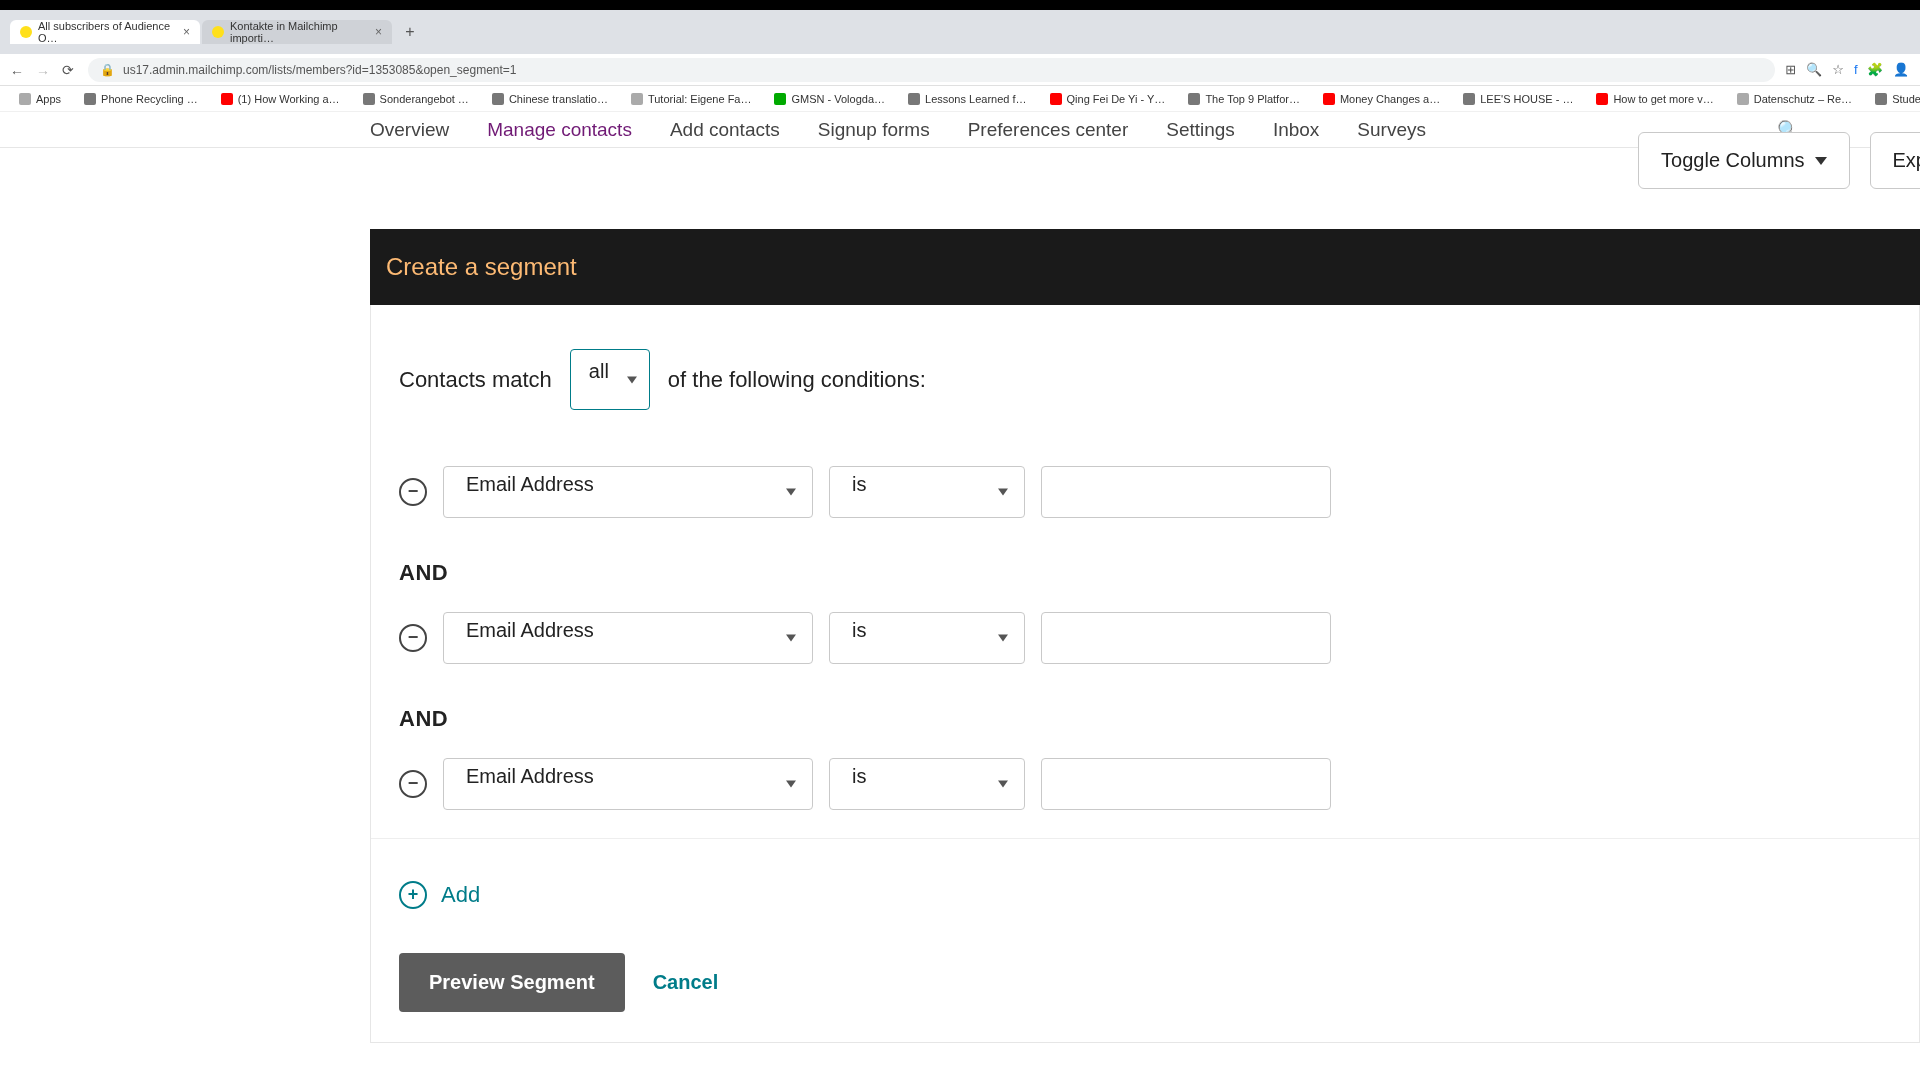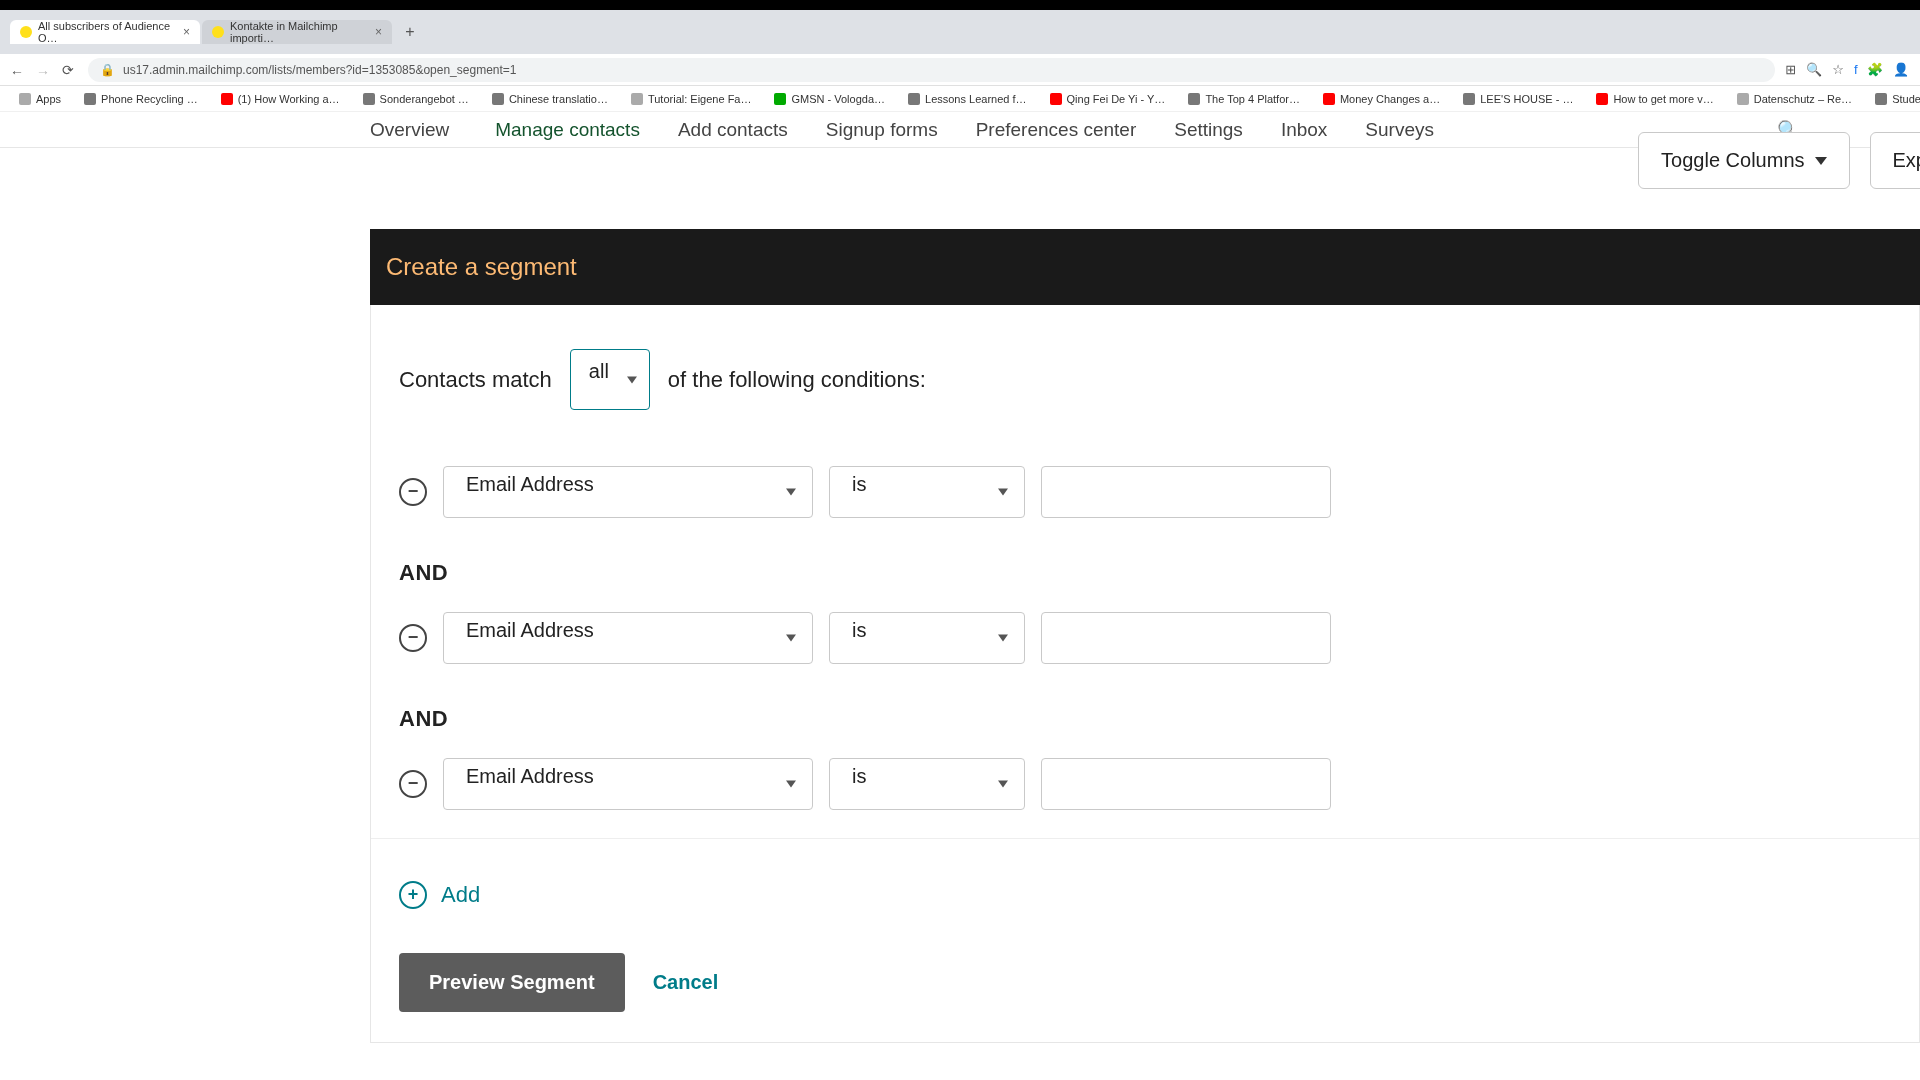--- a/index.html
+++ b/index.html
@@ -102,21 +102,21 @@
       border-bottom: 1px solid #e6e6e6;
       display: flex;
       align-items: center;
       padding-left: 370px;
       gap: 38px;
       font-size: 19px;
       color: #444;
       font-weight: 500;
     }
     .page-tabs .pt { white-space: nowrap; }
-    .page-tabs .pt.active { color: #14532d; margin-left: 8px; }
+    .page-tabs .pt.active { color: #701a75; }
     .page-tabs .search { margin-left: auto; margin-right: 120px; font-size: 18px; }
 
     
     .content-wrap {
       position: absolute;
       left: 370px;
       right: 0;
       top: 132px;
     }
 
@@ -376,21 +376,21 @@
   <div class="bm">
       <span class="bm-ico"></span>
       <span>Lessons Learned f…</span>
     </div>
   <div class="bm">
       <span class="bm-ico yt"></span>
       <span>Qing Fei De Yi - Y…</span>
     </div>
   <div class="bm">
       <span class="bm-ico"></span>
-      <span>The Top 4 Platfor…</span>
+      <span>The Top 9 Platfor…</span>
     </div>
   <div class="bm">
       <span class="bm-ico yt"></span>
       <span>Money Changes a…</span>
     </div>
   <div class="bm">
       <span class="bm-ico"></span>
       <span>LEE'S HOUSE - …</span>
     </div>
   <div class="bm">

